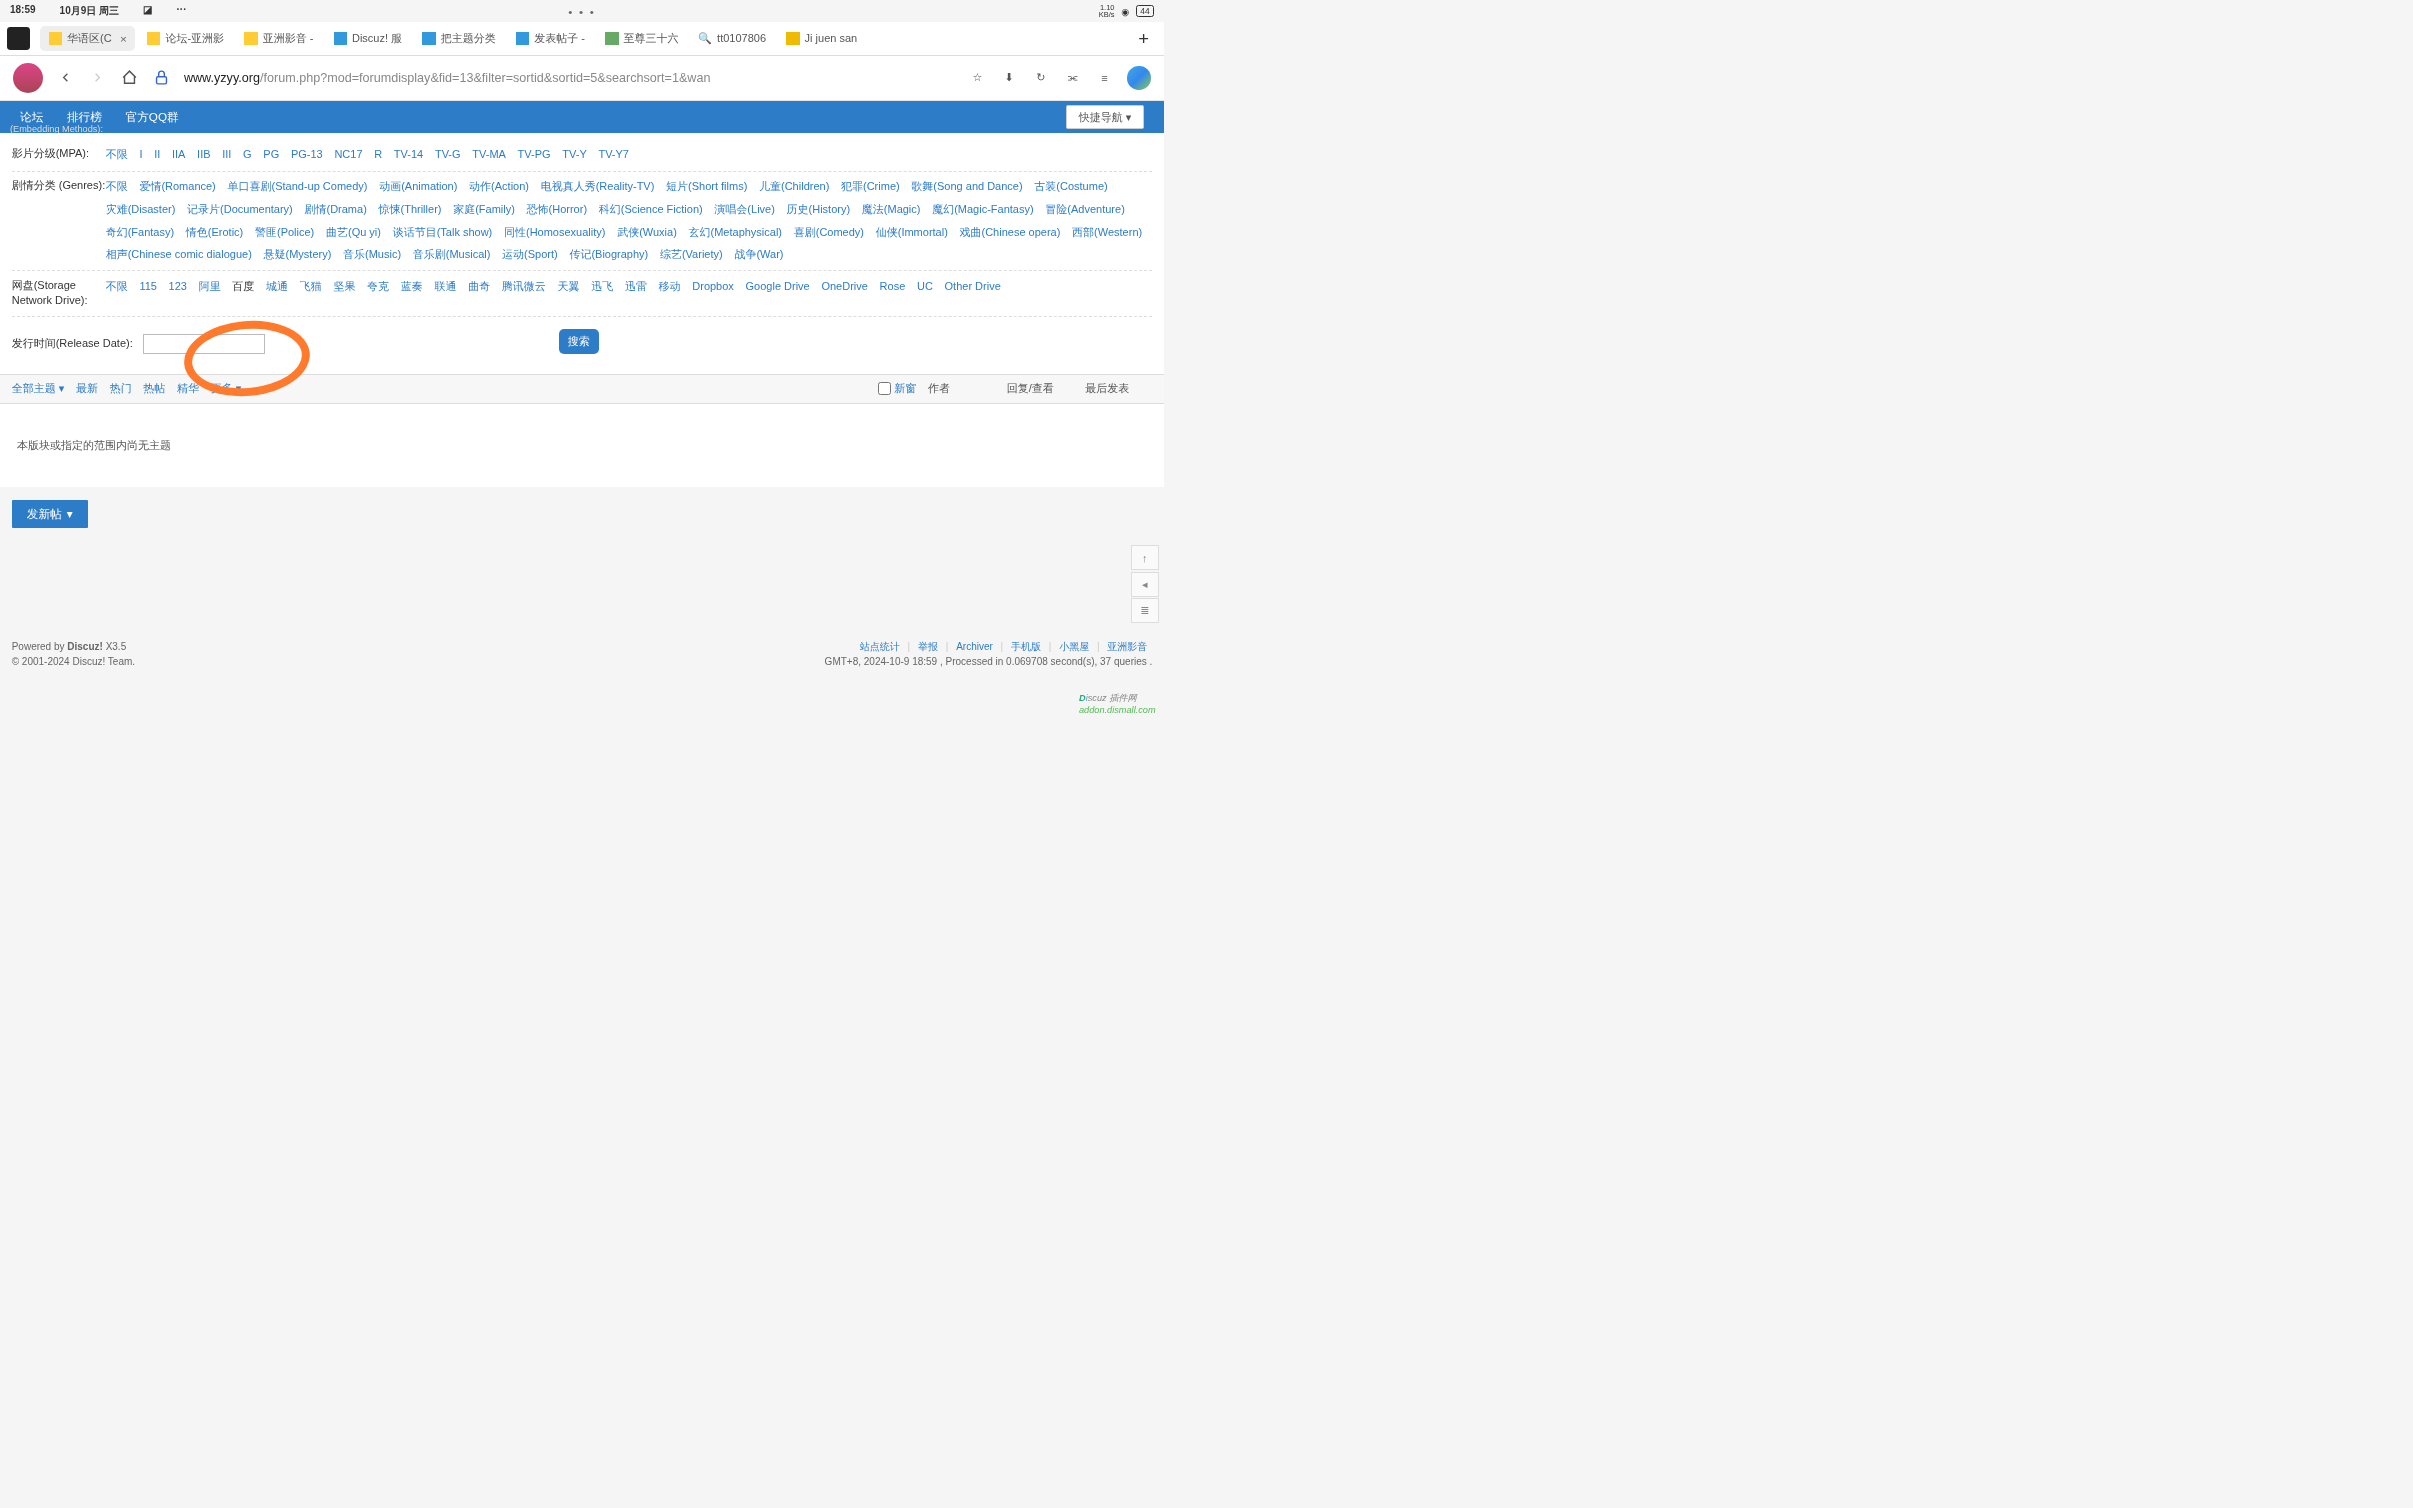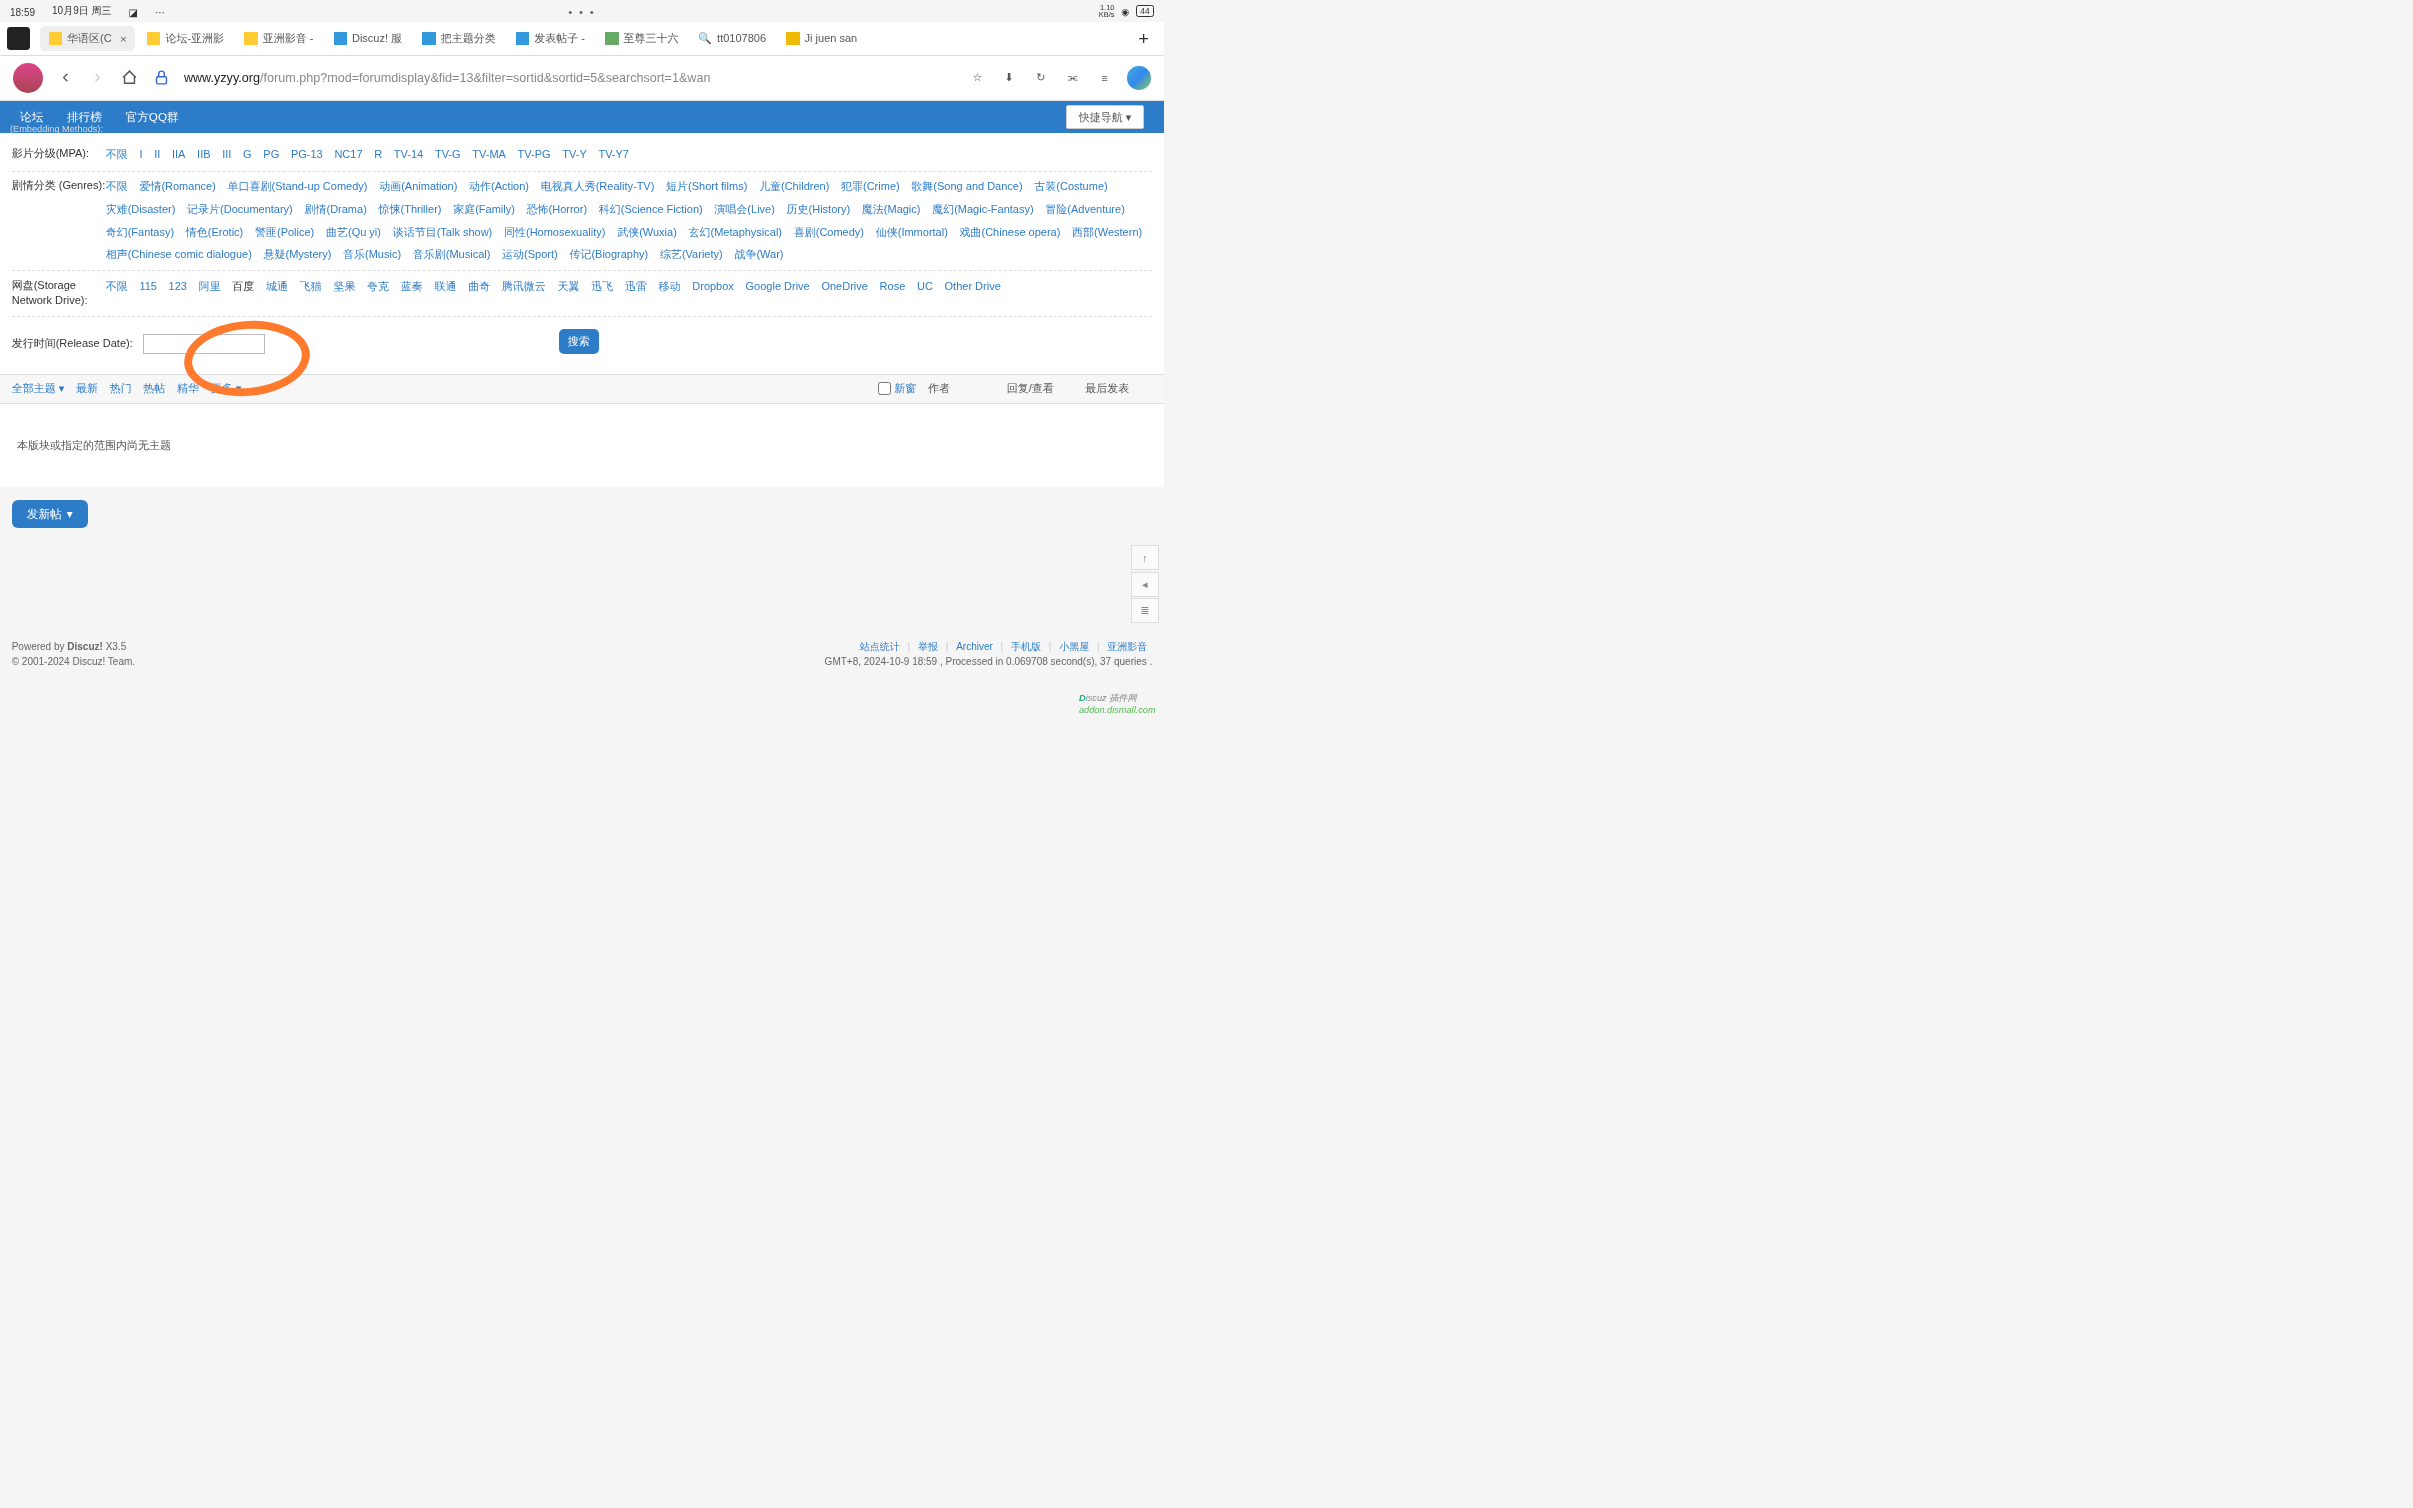--- a/index.html
+++ b/index.html
@@ -1,18 +1,18 @@
 <!DOCTYPE html>
 <html style="font-size:13.4px"><head>
 <meta charset="utf-8">
 <style>
   * { margin: 0; padding: 0; box-sizing: border-box; }
   body { font-family: -apple-system, "Helvetica Neue", Arial, sans-serif; font-size: 11px; color: #333; background: #f5f5f5; width: 1164px; height: 727px; overflow: hidden; position: relative; }
   .status-bar { height: 22px; background: #f5f5f5; display: flex; align-items: center; padding: 0 10px; font-size: 10px; color: #333; justify-content: space-between; }
-  .status-left { display: flex; align-items: flex-end; gap: 17px; }
+  .status-left { display: flex; align-items: flex-start; gap: 24px; font-weight: bold; }
   .status-center { position: absolute; left: 50%; transform: translateX(-50%); font-size: 11.7px; letter-spacing: 1.7px; color: #666; }
   .status-right { display: flex; align-items: center; gap: 6.7px; font-size: 9.2px; }
   .battery { border: 0.8px solid #333; border-radius: 2.5px; padding: 0 3.4px; font-size: 8.4px; text-align: right; }
   .tab-bar { height: 34px; background: #fff; border-bottom: 0.8px solid #ddd; display: flex; align-items: center; padding: 0 6.7px; gap: 3.4px; }
   .tab-stack-icon { width: 23.5px; height: 23.5px; background: #222; border-radius: 3.4px; margin-right: 6.7px; }
   .tab { display: flex; align-items: center; gap: 5px; padding: 5px 8.4px; border-radius: 5px; font-size: 11px; color: #555; max-width: 126px; white-space: nowrap; overflow: hidden; cursor: pointer; }
   .tab.active { background: #eee; }
   .tab-favicon { width: 13.4px; height: 13.4px; flex-shrink: 0; }
   .tab-close { margin-left: 3.4px; color: #666; font-size: 11.7px; }
   .new-tab { font-size: 18.4px; color: #333; margin-left: auto; padding: 0 8.4px; cursor: pointer; }
@@ -37,21 +37,21 @@
   .input-row { display: flex; align-items: center; padding: 8.4px 0; gap: 34px; }
   .input-group { display: flex; align-items: center; gap: 10px; }
   .input-group label { font-size: 11px; }
   .input-group input { width: 122px; height: 20px; border: 0.8px solid #bbb; padding: 0 3.4px; background: #fff; }
   .search-btn { background: #2d7cc8; color: #fff; border: none; padding: 5px 9px; border-radius: 5px; font-size: 11px; cursor: pointer; margin-top: 12px; }
   .thread-header { height: 30px; background: #f7f7f7; border-top: 0.8px solid #ddd; border-bottom: 0.8px solid #ddd; display: flex; align-items: center; padding: 0 11.7px; gap: 11.7px; font-size: 11px; color: #555; }
   .thread-header a { color: #2d7cc8; text-decoration: none; cursor: pointer; }
   .th-spacer { flex: 1; }
   .newwin { display: flex; align-items: center; gap: 3.4px; }
   .empty-msg { background: #fff; padding: 34px 17px; font-size: 11px; color: #555; }
-  .new-post-btn { margin: 13.4px 11.7px; background: #2d7cc8; color: #fff; padding: 6.7px 15px; border-radius: 6px; font-size: 11.7px; display: inline-flex; align-items: center; gap: 5px; cursor: pointer; }
+  .new-post-btn { margin: 13.4px 11.7px; background: #2d7cc8; color: #fff; padding: 6.7px 15px; border-radius: 1px; font-size: 11.7px; display: inline-flex; align-items: center; gap: 5px; cursor: pointer; }
   .footer { position: absolute; bottom: 50px; left: 0; right: 0; padding: 8.4px 11.7px; display: flex; justify-content: space-between; align-items: flex-start; font-size: 10px; color: #666; }
   .footer a { color: #2d7cc8; text-decoration: none; margin: 0 5px; cursor: pointer; }
   .footer-left { line-height: 1.5; }
   .footer-right { text-align: right; line-height: 1.5; }
   .side-btns { position: absolute; right: 5px; top: 545px; display: flex; flex-direction: column; gap: 1.7px; }
   .side-btn { width: 28.5px; height: 25px; border: 0.8px solid #ddd; background: #fafafa; display: flex; align-items: center; justify-content: center; color: #888; cursor: pointer; }
   .annotation { position: absolute; left: 184px; top: 321px; width: 126px; height: 75px; border: 8.4px solid #ff7a2d; border-radius: 50%; pointer-events: none; transform: rotate(-5deg); }
   .watermark { position: absolute; right: 8.4px; bottom: 11.7px; font-size: 9.2px; color: #5b5; font-style: italic; }
 </style>
 </head>

